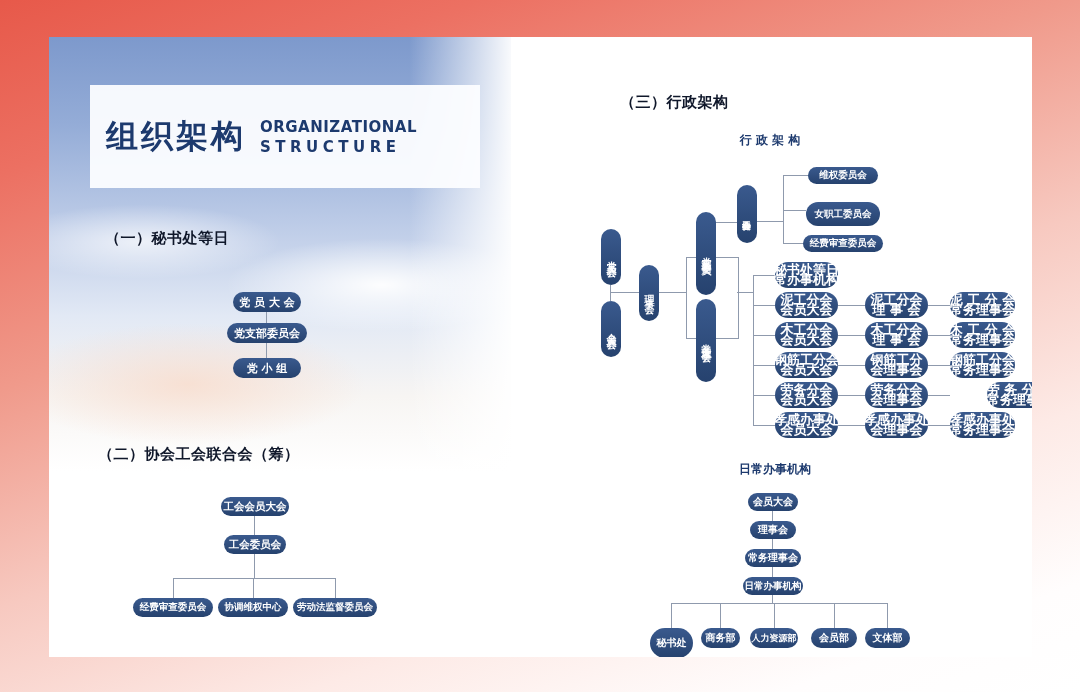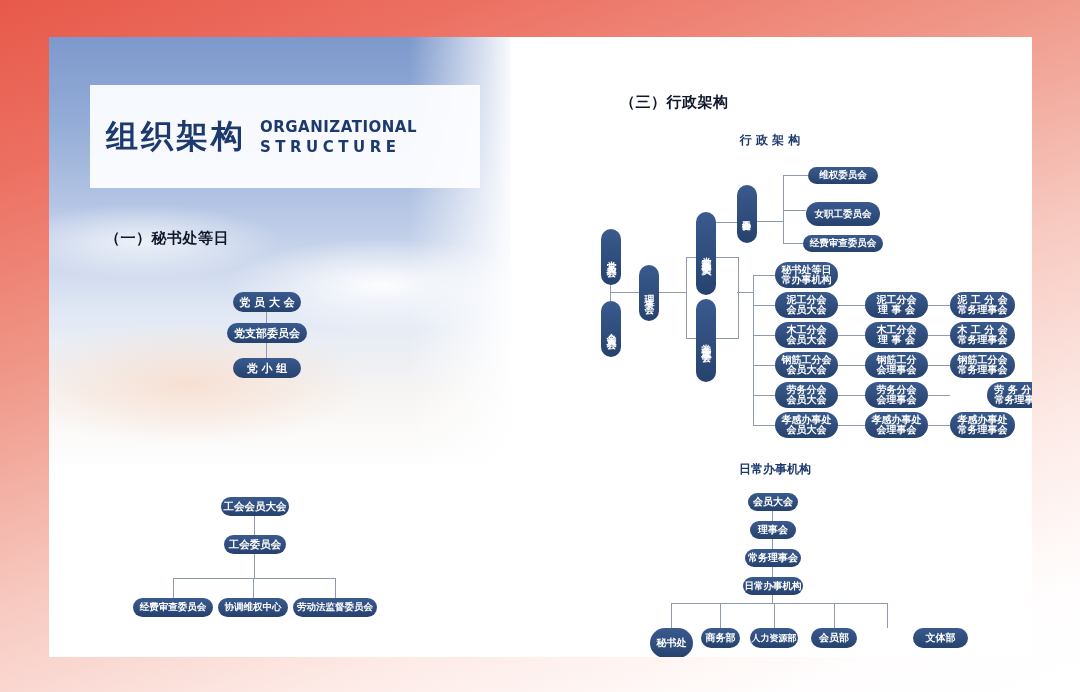--- a/index.html
+++ b/index.html
@@ -30,21 +30,21 @@
   .title-en .en1{font-size:15px;letter-spacing:.5px;}
   .title-en .en2{font-size:15px;letter-spacing:4.5px;margin-top:2px;}
   .sec-h{position:absolute;font-size:15px;font-weight:bold;color:#0f172a;letter-spacing:.5px;white-space:nowrap;}
   .chart-t{position:absolute;font-size:12px;font-weight:bold;color:#1d3a6e;text-align:center;white-space:nowrap;}
   .pill{
     position:absolute;display:flex;align-items:center;justify-content:center;
     background:linear-gradient(180deg,#3a5a8e 0%,#26426e 100%);
     color:#fff;font-weight:bold;font-size:10.5px;border-radius:999px;
     white-space:nowrap;z-index:3;box-sizing:border-box;
   }
-  .pill2{flex-direction:column;font-size:10px;line-height:10.5px;border-radius:13px;}
+  .pill2{flex-direction:column;font-size:13px;line-height:10.5px;border-radius:13px;}
   .vpill{writing-mode:vertical-rl;text-orientation:upright;font-size:10px;}
   .ls2{letter-spacing:2px;} .ls5{letter-spacing:5px;} .ls0{letter-spacing:0;}
   .fs95{font-size:9.5px;} .fs10{font-size:10px;} .fs9{font-size:9px;} .fs85{font-size:8.5px;} .fs11{font-size:11px;}
   .ln{position:absolute;background:#8f9aad;z-index:1;}
   .jbox{position:absolute;border:1px solid #8f9aad;background:transparent;z-index:2;}
 </style>
 </head>
 <body>
 
 <div id="page">
@@ -58,20 +58,21 @@
     </div>
   </div>
 
   <div class="sec-h" style="left:56px;top:192px;">（一）秘书处等日</div>
   <div class="pill fs11" style="left:184px;top:255px;width:68px;height:20px;">党 员 大 会</div>
   <div class="pill fs11" style="left:178px;top:286px;width:80px;height:20px;">党支部委员会</div>
   <div class="pill fs11" style="left:184px;top:321px;width:68px;height:20px;">党  小  组</div>
   <i class="ln" style="left:217px;top:275px;width:1px;height:11px;"></i>
   <i class="ln" style="left:217px;top:306px;width:1px;height:15px;"></i>
 
+  <div class="sec-h" style="left:49px;top:408px;">（二）协会工会联合会（筹）</div>
   <div class="pill" style="left:172px;top:460px;width:68px;height:19px;">工会会员大会</div>
   <div class="pill" style="left:175px;top:498px;width:62px;height:19px;">工会委员会</div>
   <div class="pill fs95" style="left:84px;top:561px;width:80px;height:19px;">经费审查委员会</div>
   <div class="pill fs95" style="left:169px;top:561px;width:70px;height:19px;">协调维权中心</div>
   <div class="pill fs95" style="left:244px;top:561px;width:84px;height:19px;">劳动法监督委员会</div>
   <i class="ln" style="left:205px;top:479px;width:1px;height:19px;"></i>
   <i class="ln" style="left:205px;top:517px;width:1px;height:24px;"></i>
   <i class="ln" style="left:124px;top:541px;width:163px;height:1px;"></i>
   <i class="ln" style="left:124px;top:541px;width:1px;height:20px;"></i>
   <i class="ln" style="left:204px;top:541px;width:1px;height:20px;"></i>
@@ -206,14 +207,14 @@
   <i class="ln" style="left:622px;top:566px;width:217px;height:1px;"></i>
   <i class="ln" style="left:622px;top:566px;width:1px;height:25px;"></i>
   <i class="ln" style="left:671px;top:566px;width:1px;height:25px;"></i>
   <i class="ln" style="left:725px;top:566px;width:1px;height:25px;"></i>
   <i class="ln" style="left:785px;top:566px;width:1px;height:25px;"></i>
   <i class="ln" style="left:838px;top:566px;width:1px;height:25px;"></i>
   <div class="pill fs10" style="left:601px;top:591px;width:43px;height:30px;">秘书处</div>
   <div class="pill fs10" style="left:652px;top:591px;width:39px;height:20px;">商务部</div>
   <div class="pill fs9" style="left:701px;top:591px;width:48px;height:20px;">人力资源部</div>
   <div class="pill fs10" style="left:762px;top:591px;width:46px;height:20px;">会员部</div>
-  <div class="pill fs10" style="left:816px;top:591px;width:55px;height:20px;margin-left:48px;">文体部</div>
+  <div class="pill fs10" style="left:816px;top:591px;width:45px;height:20px;">文体部</div>
 </div>
 
 </body></html>

